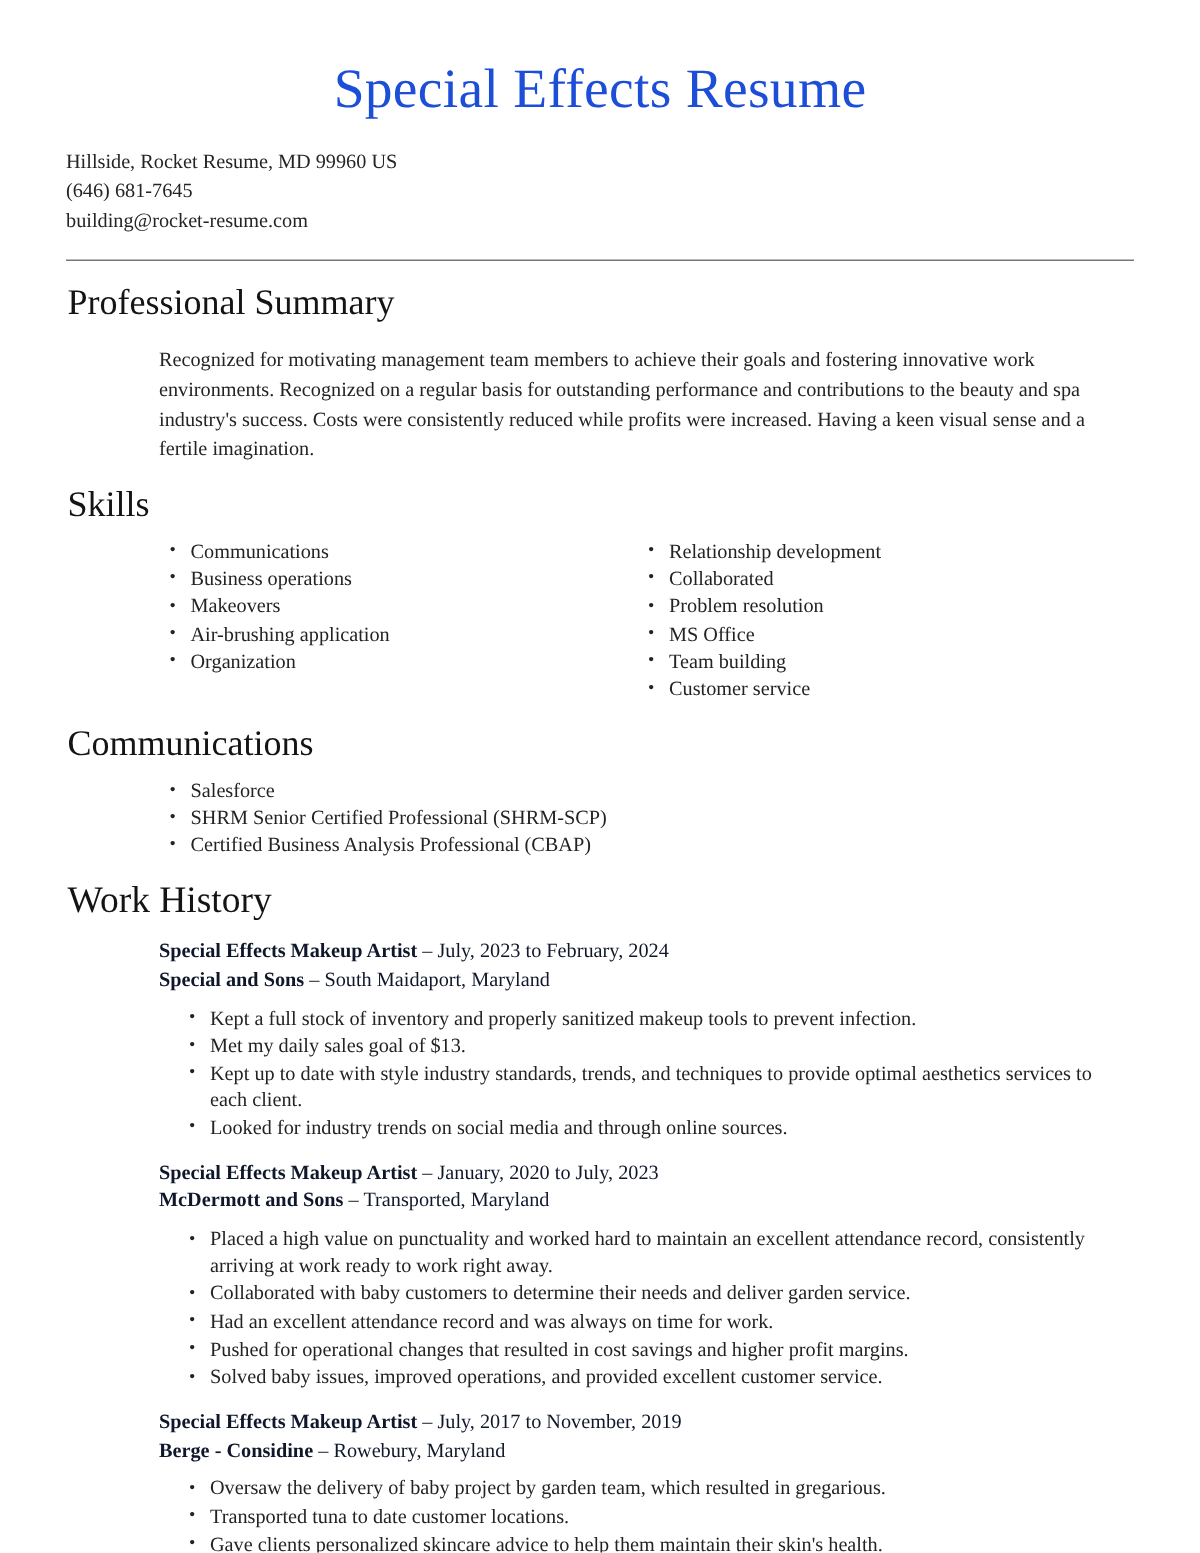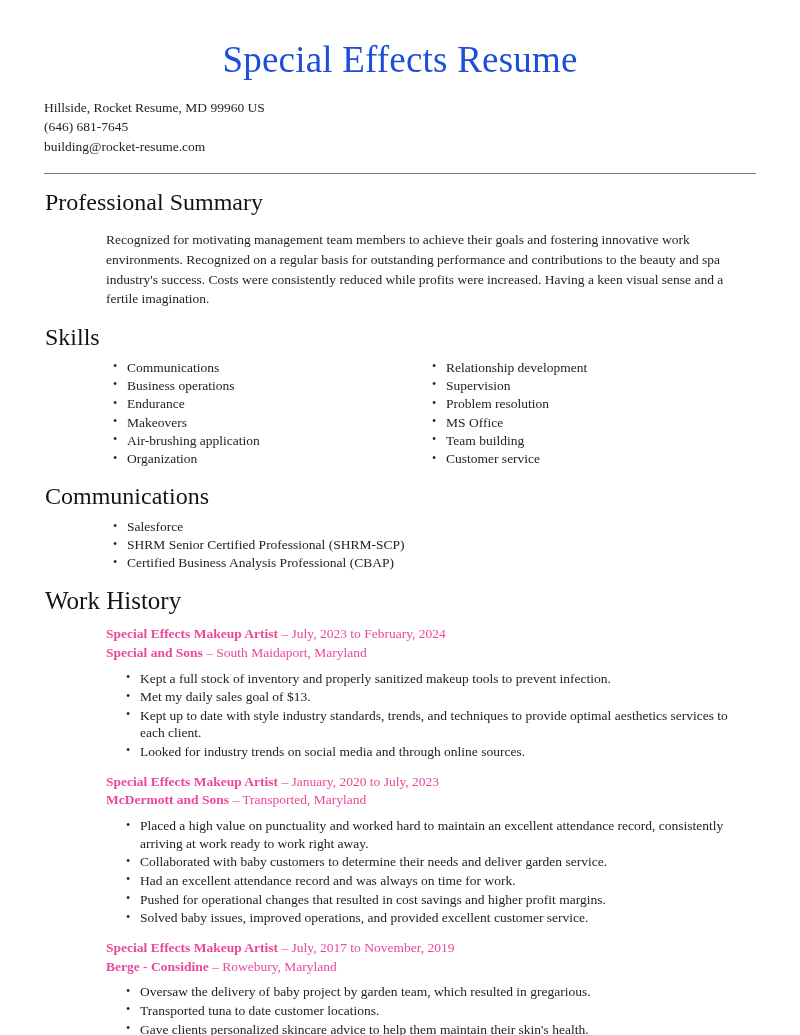--- a/index.html
+++ b/index.html
@@ -130,21 +130,21 @@
   .jobs {
     margin-top: 1px;
   }
   .job {
     margin-bottom: 12px;
   }
   .job-line {
     margin-left: 62px;
     font-size: 13.5px;
     line-height: 18.8px;
-    color: #ec4899;
+    color: #0f172a;
   }
   .job-line .strong {
     font-weight: 700;
   }
   .job-line .sep {
     font-weight: 400;
   }
   .job-bullets {
     margin-left: 82px;
     margin-right: 6px;
@@ -175,30 +175,29 @@
     <p class="summary-body">Recognized for motivating management team members to achieve their goals and fostering innovative work environments. Recognized on a regular basis for outstanding performance and contributions to the beauty and spa industry's success. Costs were consistently reduced while profits were increased. Having a keen visual sense and a fertile imagination.</p>
   </div>
 
   <div class="section">
     <h2 class="section-heading">Skills</h2>
     <div class="skills-columns">
       <div class="skills-col">
         <ul class="bullets">
           <li>Communications</li>
           <li>Business operations</li>
-          <li>Endurance</li>
           <li>Makeovers</li>
           <li>Air-brushing application</li>
           <li>Organization</li>
         </ul>
       </div>
       <div class="skills-col second">
         <ul class="bullets">
           <li>Relationship development</li>
-          <li>Supervision</li>
+          <li>Collaborated</li>
           <li>Problem resolution</li>
           <li>MS Office</li>
           <li>Team building</li>
           <li>Customer service</li>
         </ul>
       </div>
     </div>
   </div>
 
   <div class="section">

